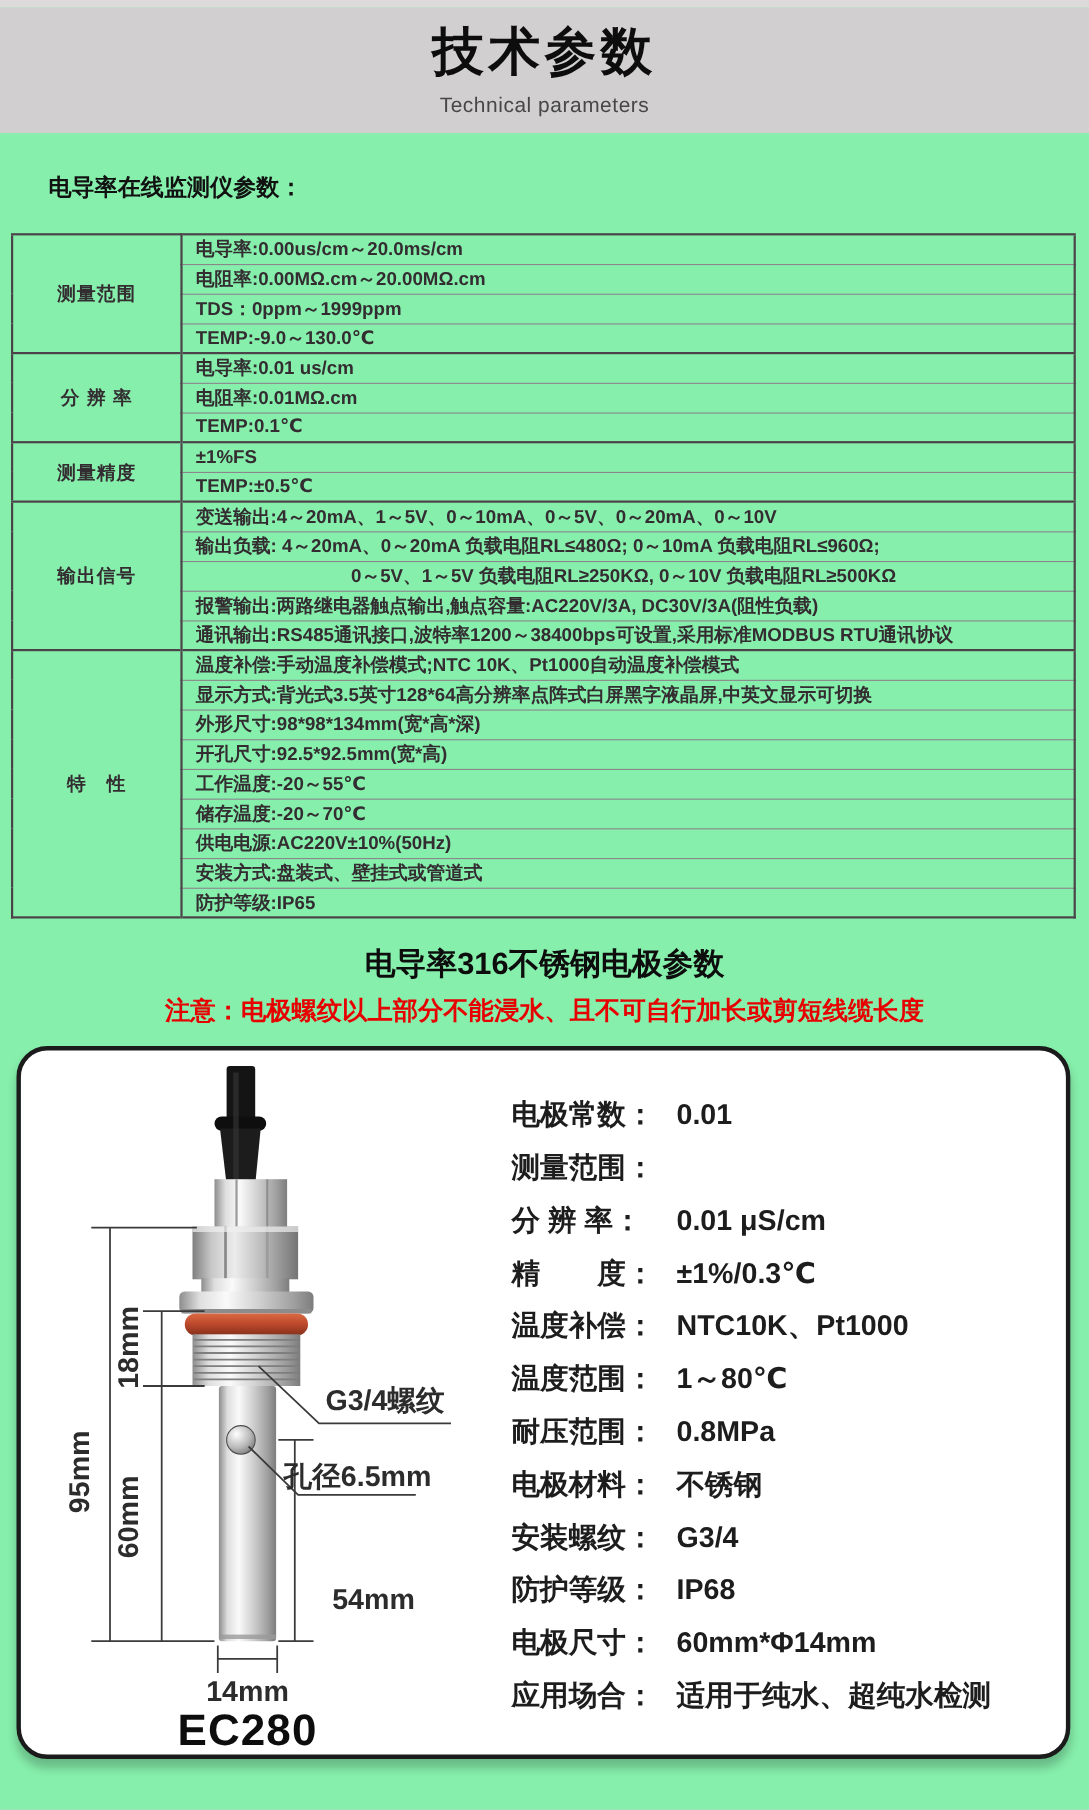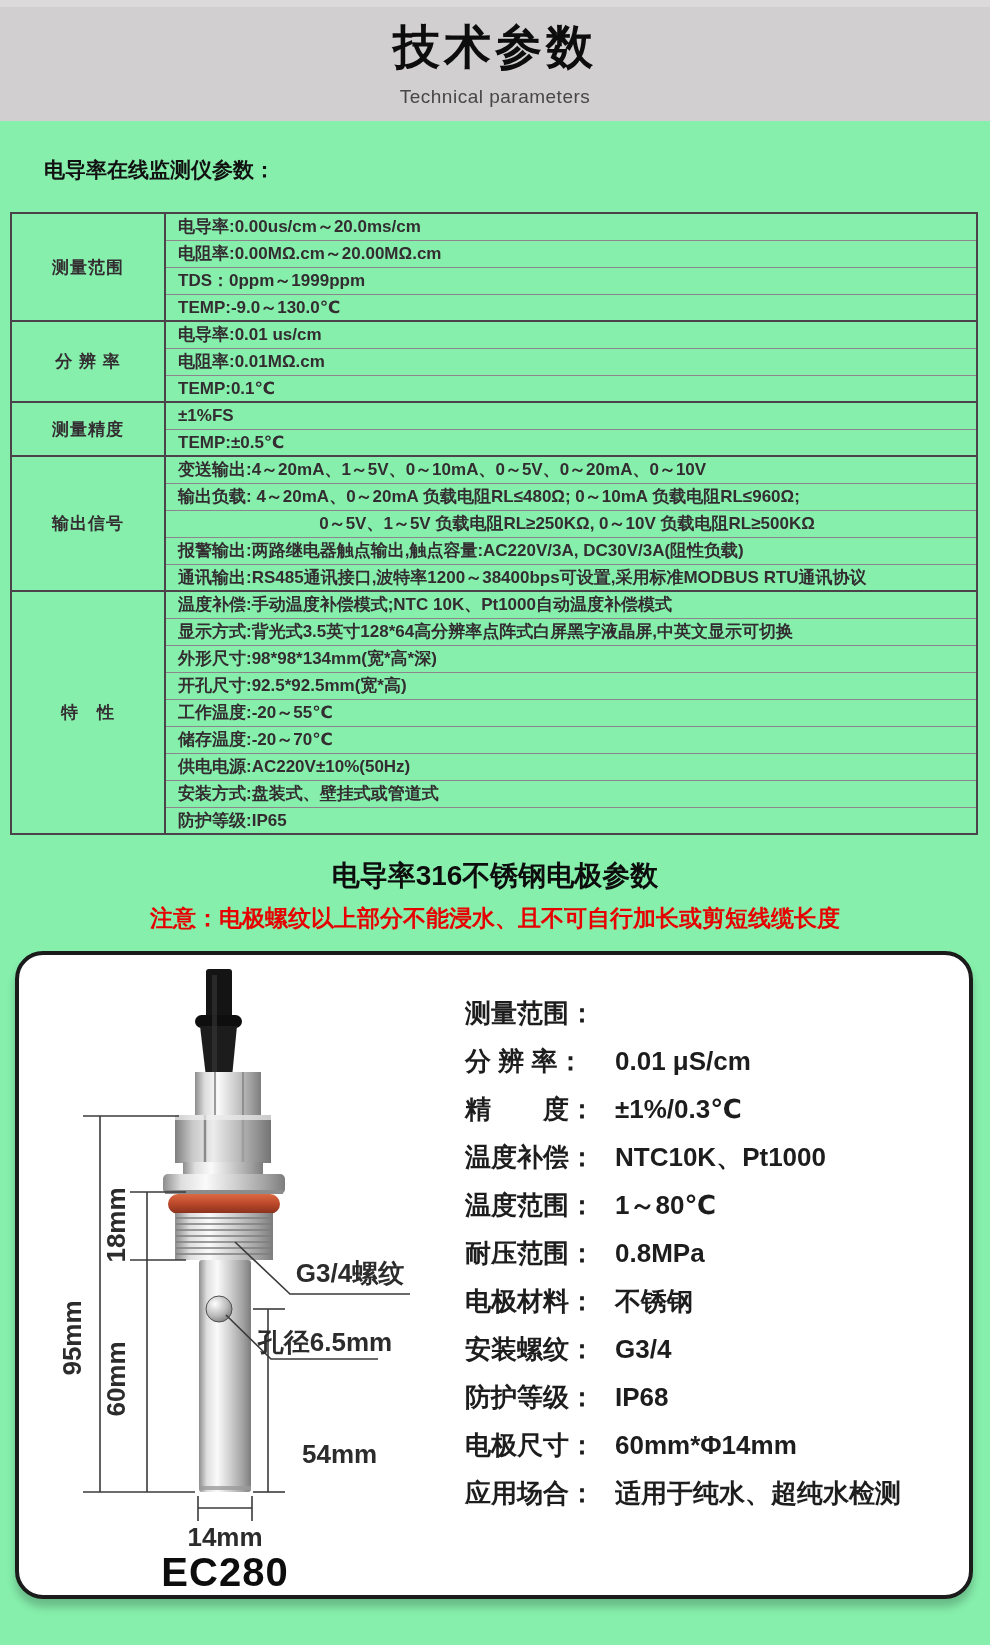--- a/index.html
+++ b/index.html
@@ -238,20 +238,24 @@
       <text class="dim-text" transform="translate(106,424) rotate(-90)" text-anchor="middle">60mm</text>
       <text class="dim-text" x="283" y="508" text-anchor="start">54mm</text>
       <text class="dim-text" x="206" y="591" text-anchor="middle">14mm</text>
       <text class="dim-text" x="331" y="327" text-anchor="middle">G3/4螺纹</text>
       <text class="dim-text" x="306" y="396" text-anchor="middle">孔径6.5mm</text>
       <text class="model-text" x="206" y="631" text-anchor="middle">EC280</text>
     </svg>
 
     <div class="specs" id="spec-list">
         <div class="spec-row">
+          <span class="spec-label">电极常数：</span>
+          <span class="spec-value">0.01</span>
+        </div>
+        <div class="spec-row">
           <span class="spec-label">测量范围：</span>
         </div>
         <div class="spec-row">
           <span class="spec-label">分 辨 率：</span>
           <span class="spec-value">0.01 μS/cm</span>
         </div>
         <div class="spec-row">
           <span class="spec-label">精　　度：</span>
           <span class="spec-value">±1%/0.3℃</span>
         </div>

